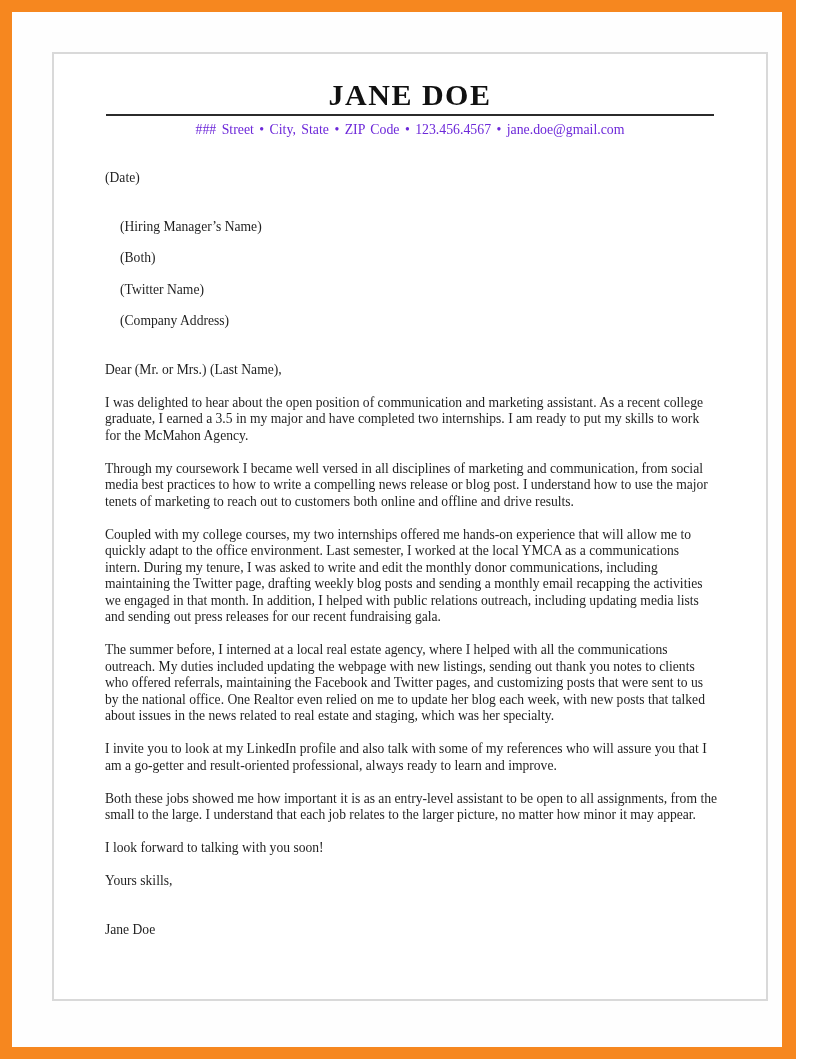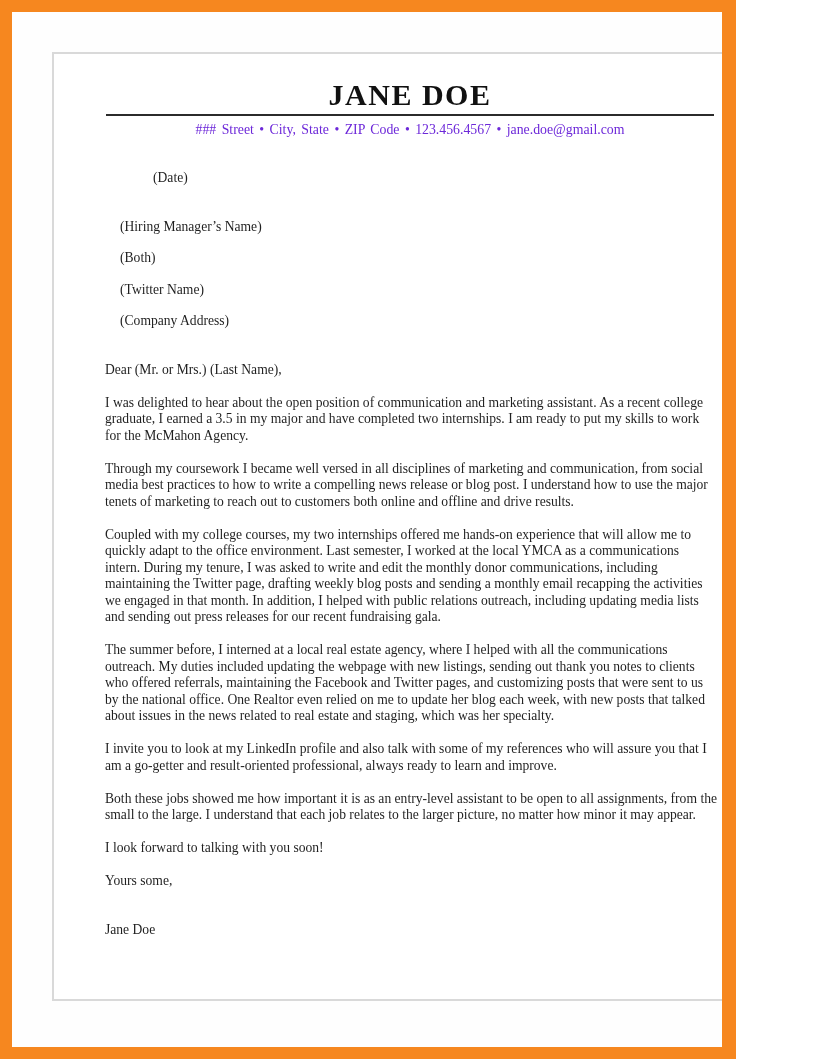--- a/index.html
+++ b/index.html
@@ -5,21 +5,21 @@
   :root{
     --frame-orange:#f6871f;
     --page-border:#d9d9d9;
     --text:#1f1f1f;
     --rule:#2b2b2b;
   }
   html,body{margin:0;padding:0;}
   body{background:#ffffff;font-family:"Liberation Serif", serif;}
   .screenshot{
     position:relative;
-    width:736px;height:1059px;
+    width:796px;height:1059px;
     box-sizing:border-box;
     border:12px solid var(--frame-orange);
     border-right-width:14px;
     background:#fefefe;
     overflow:hidden;
   }
   .page{
     position:absolute;
     left:40px;top:40px;           
     width:716px;height:949px;
@@ -53,21 +53,21 @@
   .letter-body{
     margin-left:51px;
     width:612px;
     font-size:13.6px;
     line-height:16.5px;
     text-align:left;
   }
   .block{ margin:0; }
   .mt-1{ margin-top:16.5px; }   
   .mt-2{ margin-top:32px; }     
-  .mt-first{ margin-top:32px;margin-left:48px; } 
+  .mt-first{ margin-top:32px; } 
   .recipient-line{ margin:15px; }
 </style>
 </head>
 <body>
 
 <div class="screenshot">
   <div class="page">
 
     <div class="letterhead">
       <div class="letterhead-name">JANE DOE</div>
@@ -95,19 +95,19 @@
       <p class="block mt-1">Coupled with my college courses, my two internships offered me hands-on experience that will allow me to quickly adapt to the office environment. Last semester, I worked at the local YMCA as a communications intern. During my tenure, I was asked to write and edit the monthly donor communications, including maintaining the Twitter page, drafting weekly blog posts and sending a monthly email recapping the activities we engaged in that month. In addition, I helped with public relations outreach, including updating media lists and sending out press releases for our recent fundraising gala.</p>
 
       <p class="block mt-1">The summer before, I interned at a local real estate agency, where I helped with all the communications outreach. My duties included updating the webpage with new listings, sending out thank you notes to clients who offered referrals, maintaining the Facebook and Twitter pages, and customizing posts that were sent to us by the national office. One Realtor even relied on me to update her blog each week, with new posts that talked about issues in the news related to real estate and staging, which was her specialty.</p>
 
       <p class="block mt-1">I invite you to look at my LinkedIn profile and also talk with some of my references who will assure you that I am a go-getter and result-oriented professional, always ready to learn and improve.</p>
 
       <p class="block mt-1">Both these jobs showed me how important it is as an entry-level assistant to be open to all assignments, from the small to the large. I understand that each job relates to the larger picture, no matter how minor it may appear.</p>
 
       <p class="block mt-1">I look forward to talking with you soon!</p>
 
-      <p class="block mt-1">Yours some,</p>
+      <p class="block mt-1">Yours skills,</p>
 
       <p class="block mt-2">Jane Doe</p>
 
     </div>
   </div>
 </div>
 
 </body></html>

